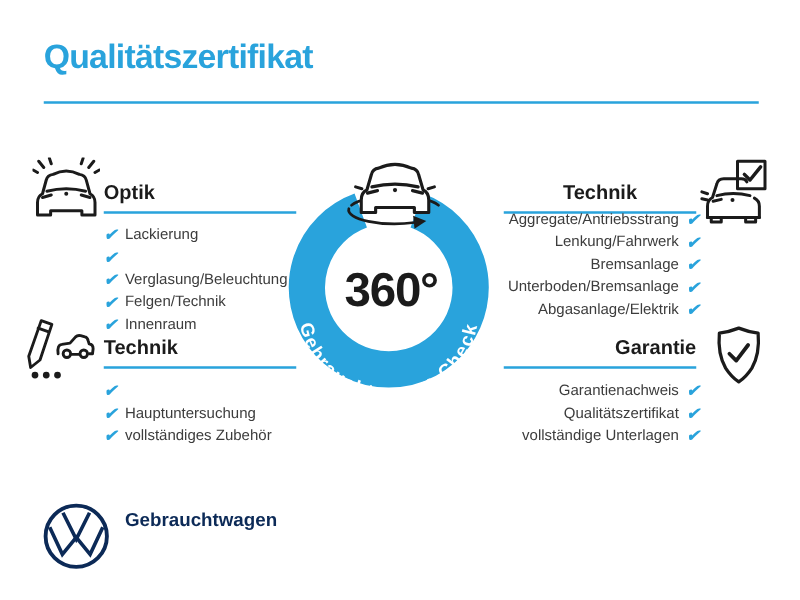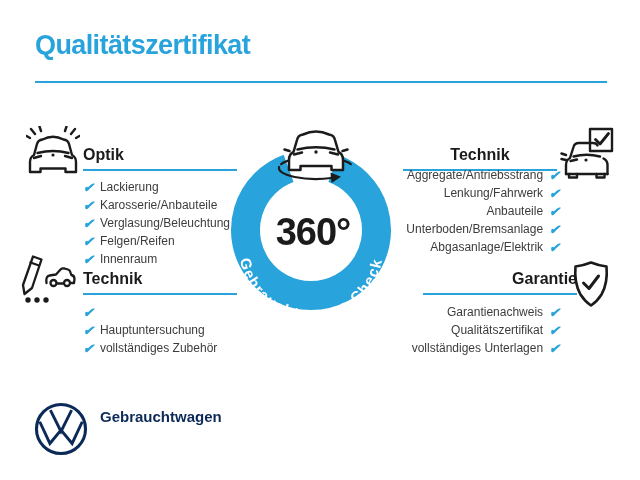--- a/index.html
+++ b/index.html
@@ -13,21 +13,21 @@
     font-size:27px;font-weight:bold;letter-spacing:-0.6px;color:var(--blue);
   }
   .title-rule{position:absolute;left:35px;top:81px;width:572px;height:2px;background:var(--blue);}
   .head{
     position:absolute;font-size:16px;font-weight:bold;color:var(--ink);
     padding-bottom:5px;border-bottom:2.5px solid var(--blue);
   }
   .h-optik{left:83px;top:146px;width:154px;}
   .h-technik{left:403px;top:146px;width:154px;text-align:center;}
   .h-wartung{left:83px;top:270px;width:154px;}
-  .h-garantie{left:423px;top:270px;width:154px;text-align:right;}
+  .h-garantie{left:403px;top:270px;width:154px;text-align:right;}
   .list{position:absolute;display:flex;flex-direction:column;margin:0;padding:0;list-style:none;}
   .l-optik{left:83px;top:178px;width:200px;}
   .l-technik{left:360px;top:166px;width:200px;}
   .l-wartung{left:83px;top:303px;width:200px;}
   .l-garantie{left:360px;top:303px;width:200px;}
   .item{height:18px;display:flex;align-items:center;gap:6px;font-size:12px;color:var(--txt);}
   .list.right .item{justify-content:flex-end;}
   .chk{color:var(--blue);font-weight:bold;font-style:italic;font-size:13px;line-height:1;}
   .abs{position:absolute;}
   .footer-text{position:absolute;left:100px;top:407px;font-size:15px;font-weight:bold;
@@ -101,47 +101,46 @@
     <span>Garantie</span>
   </div>
 
   <ul class="list l-optik">
     <li class="item">
         <span class="chk">✔</span>
         <span>Lackierung</span>
       </li>
     <li class="item">
         <span class="chk">✔</span>
-        <span>Karosserie/Anbauteile</span>
       </li>
     <li class="item">
         <span class="chk">✔</span>
         <span>Verglasung/Beleuchtung</span>
       </li>
     <li class="item">
         <span class="chk">✔</span>
-        <span>Felgen/Reifen</span>
+        <span>Felgen/Technik</span>
       </li>
     <li class="item">
         <span class="chk">✔</span>
         <span>Innenraum</span>
       </li>
   </ul>
 
   <ul class="list right l-technik">
     <li class="item">
         <span>Aggregate/Antriebsstrang</span>
         <span class="chk">✔</span>
       </li>
     <li class="item">
         <span>Lenkung/Fahrwerk</span>
         <span class="chk">✔</span>
       </li>
     <li class="item">
-        <span>Anbauteile</span>
+        <span>Bremsanlage</span>
         <span class="chk">✔</span>
       </li>
     <li class="item">
         <span>Unterboden/Bremsanlage</span>
         <span class="chk">✔</span>
       </li>
     <li class="item">
         <span>Abgasanlage/Elektrik</span>
         <span class="chk">✔</span>
       </li>
@@ -164,21 +163,21 @@
   <ul class="list right l-garantie">
     <li class="item">
         <span>Garantienachweis</span>
         <span class="chk">✔</span>
       </li>
     <li class="item">
         <span>Qualitätszertifikat</span>
         <span class="chk">✔</span>
       </li>
     <li class="item">
-        <span>vollständiges Unterlagen</span>
+        <span>vollständige Unterlagen</span>
         <span class="chk">✔</span>
       </li>
   </ul>
 
   <svg class="abs" style="left:221px;top:118px;" width="180" height="205" viewBox="0 0 180 205">
 
     <path d="M 67.6 50.45 A 65.5 65.5 0 1 0 112.4 50.45" fill="none" stroke="#29a3dc" stroke-width="29"></path>
 
     <defs>
       <path id="ringTextPath" d="M 18.54 120.77 A 72 72 0 1 0 161.46 120.77" fill="none"></path>

